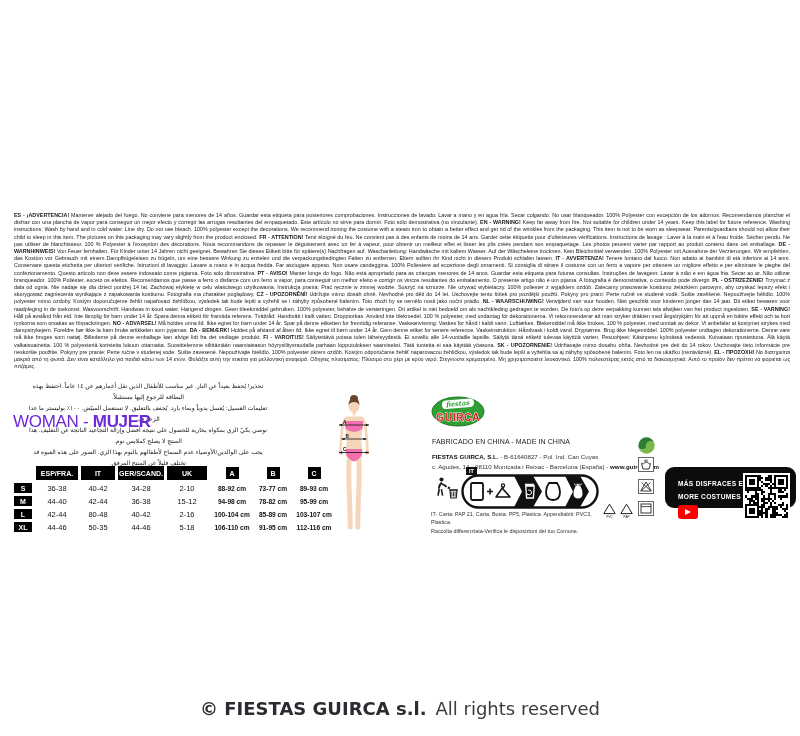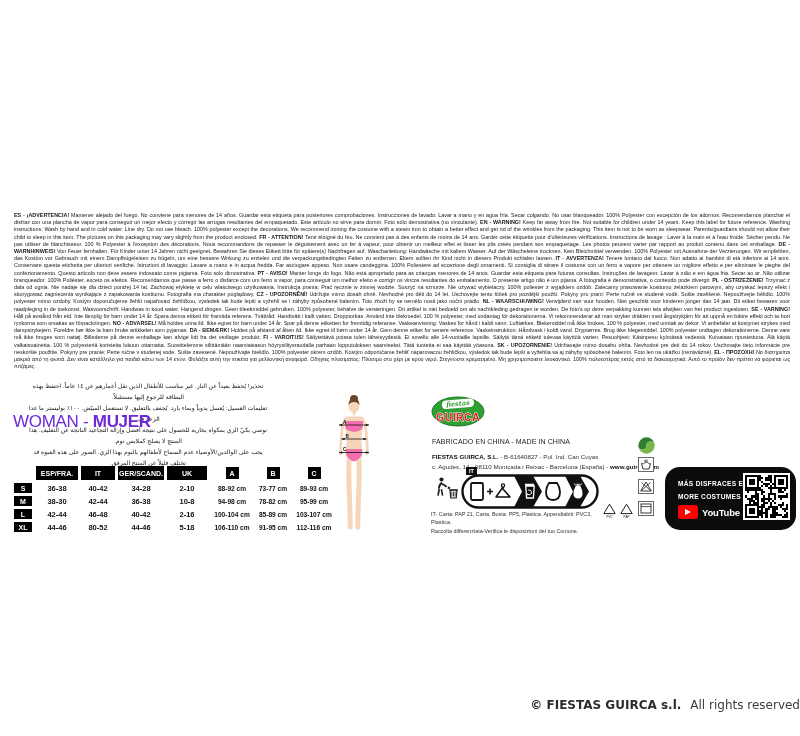--- a/index.html
+++ b/index.html
@@ -17,55 +17,55 @@
   .size-title .bold{font-weight:700;}
   .size-table{position:absolute;left:13px;top:466px;display:grid;
               grid-template-columns:20px 42px 34px 46px 40px 44px 32px 44px;
               column-gap:3px;row-gap:3px;align-items:center;justify-items:center;}
   .hdr{background:#000;color:#fff;font-weight:700;font-size:7px;width:100%;height:14px;
        display:flex;align-items:center;justify-content:center;}
   .hdrsq{background:#000;color:#fff;font-weight:700;font-size:7px;width:13px;height:12px;
        display:flex;align-items:center;justify-content:center;}
   .sizesq{background:#000;color:#fff;font-weight:700;font-size:7px;width:18px;height:10px;
        display:flex;align-items:center;justify-content:center;}
-  .cell{font-size:7.5px;font-weight:700;color:#111;white-space:nowrap;}
+  .cell{font-size:7.5px;font-weight:400;color:#111;white-space:nowrap;}
   .cell.cm{font-size:6.6px;font-weight:600;}
   
   .figure{position:absolute;left:326px;top:394px;}
   .logo{position:absolute;left:431px;top:396px;}
   
   .made-in{position:absolute;left:432px;top:438px;font-size:7px;color:#222;letter-spacing:.1px;}
   .company{position:absolute;left:432px;top:452px;font-size:6.2px;line-height:10px;color:#333;}
   .company b{color:#111;}
   
   .greenpoint{position:absolute;left:637px;top:436px;}
   .care-icons{position:absolute;left:638px;top:457px;display:flex;flex-direction:column;gap:7px;}
   .care-icon{width:16px;height:15px;border:1px solid #666;box-sizing:border-box;
              display:flex;align-items:center;justify-content:center;background:#fff;}
   
   .tidyman{position:absolute;left:431px;top:474px;}
   .strip{position:absolute;left:461px;top:467px;}
   .recycle-notes{position:absolute;left:431px;top:510px;width:180px;
                  font-size:5.4px;line-height:8.4px;color:#333;}
   .triangles{position:absolute;left:603px;top:503px;display:flex;gap:4px;}
   
-  .promo{position:absolute;left:665px;top:467px;width:131px;height:63px;background:#0c0c0c;border-radius:15px;}
+  .promo{position:absolute;left:665px;top:467px;width:131px;height:41px;background:#0c0c0c;border-radius:9px;}
   .promo-lines{position:absolute;left:13px;top:10px;color:#fff;font-weight:700;
                font-size:6.6px;letter-spacing:.3px;line-height:13px;white-space:nowrap;}
   .yt{position:absolute;left:13px;top:38px;display:flex;align-items:center;gap:4px;}
   .yt-badge{width:20px;height:14px;background:#f00;border-radius:3px;
             display:flex;align-items:center;justify-content:center;}
   .yt-play{width:0;height:0;border-left:6px solid #fff;border-top:3.5px solid transparent;
            border-bottom:3.5px solid transparent;}
   .yt-text{color:#fff;font-weight:700;font-size:9.5px;letter-spacing:-0.2px;}
   .qr{position:absolute;right:6px;top:6px;width:47px;height:47px;background:#fff;
       padding:2px;box-sizing:border-box;}
   
-  .footer{position:absolute;left:0;top:698px;width:100%;text-align:right;
-          font-family:"DejaVu Sans",sans-serif;font-size:12px;color:#3a3a41;}
+  .footer{position:absolute;left:0;top:698px;width:100%;text-align:center;
+          font-family:"DejaVu Sans",sans-serif;font-size:18px;color:#3a3a41;}
   .footer b{font-weight:700;color:#2b2b31;}
   .footer .reg{margin-left:9px;font-weight:400;}
 </style>
 </head>
 <body>
 
 <div class="page">
 
   <div class="care-text"><b>ES - ¡ADVERTENCIA! </b><span>Mantener alejado del fuego. No conviene para menores de 14 años. Guardar esta etiqueta para posteriores comprobaciones. Instrucciones de lavado: Lavar a mano y en agua fría. Secar colgando. No usar blanqueador. 100% Polyester con excepción de los adornos. Recomendamos planchar el disfraz con una plancha de vapor para conseguir un mejor efecto y corregir las arrugas resultantes del empaquetado. Este artículo no sirve para dormir. Foto sólo demostrativa (no vinculante). </span><b>EN - WARNING! </b><span>Keep far away from fire. Not suitable for children under 14 years. Keep this label for future reference. Washing instructions: Wash by hand and in cold water. Line dry. Do not use bleach. 100% polyester except the decorations. We recommend ironing the costume with a steam iron to obtain a better effect and get rid of the wrinkles from the packaging. This item is not to be worn as sleepwear. Parents/guardians should not allow their child to sleep in this item. The pictures on this packaging may vary slightly from the product enclosed. </span><b>FR - ATTENTION! </b><span>Tenir éloigné du feu. Ne convient pas à des enfants de moins de 14 ans. Garder cette étiquette pour d'ultérieures vérifications. Instructions de lavage : Laver à la main et à l'eau froide. Sécher pendu. Ne pas utiliser de blanchisseur. 100 % Polyester à l'exception des décorations. Nous recommandons de repasser le déguisement avec un fer à vapeur, pour obtenir un meilleur effet et lisser les plis créés pendant son empaquetage. Les photos peuvent varier par rapport au produit contenu dans cet emballage. </span><b>DE - WARNHINWEIS! </b><span>Von Feuer fernhalten. Für Kinder unter 14 Jahren nicht geeignet. Bewahren Sie dieses Etikett bitte für spätere(s) Nachfragen auf. Waschanleitung: Handwäsche mit kaltem Wasser. Auf der Wäscheleine trocknen. Kein Bleichmittel verwenden. 100% Polyester mit Ausnahme der Verzierungen. Wir empfehlen, das Kostüm vor Gebrauch mit einem Dampfbügeleisen zu bügeln, um eine bessere Wirkung zu erzielen und die verpackungsbedingten Falten zu entfernen. Eltern sollten ihr Kind nicht in diesem Produkt schlafen lassen. </span><b>IT - AVVERTENZA! </b><span>Tenere lontano dal fuoco. Non adatto ai bambini di età inferiore ai 14 anni. Conservare questa etichetta per ulteriori verifiche. Istruzioni di lavaggio: Lavare a mano e in acqua fredda. Far asciugare appeso. Non usare candeggina. 100% Poliestere ad eccezione degli ornamenti. Si consiglia di stirare il costume con un ferro a vapore per ottenere un migliore effetto e per eliminare le pieghe del confezionamento. Questo articolo non deve essere indossato come pigiama. Foto solo dimostrativa. </span><b>PT - AVISO! </b><span>Manter longe do fogo. Não está apropriado para as crianças menores de 14 anos. Guardar esta etiqueta para futuras consultas. Instruções de lavagem: Lavar à mão e em água fria. Secar ao ar. Não utilizar branqueador. 100% Poliéster, exceto os efeitos. Recomendamos que passe a ferro o disfarce com um ferro a vapor, para conseguir um melhor efeito e corrigir os vincos resultantes do embalamento. O presente artigo não é um pijama. A fotografia é demonstrativa, o conteúdo pode divergir. </span><b>PL - OSTRZEŻENIE! </b><span>Trzymać z dala od ognia. Nie nadaje się dla dzieci poniżej 14 lat. Zachowaj etykietę w celu właściwego użytkowania. Instrukcja prania: Prać ręcznie w zimnej wodzie. Suszyć na sznurze. Nie używać wybielaczy. 100% poliester z wyjątkiem ozdób. Zalecamy prasowanie kostiumu żelazkiem parowym, aby uzyskać lepszy efekt i skorygować zagniecenia wynikające z zapakowania kostiumu. Fotografia ma charakter poglądowy. </span><b>CZ - UPOZORNĚNÍ! </b><span>Udržujte mimo dosah ohně. Nevhodné pro děti do 14 let. Uschovejte tento štítek pro pozdější použití. Pokyny pro praní: Perte ručně ve studené vodě. Sušte zavěšené. Nepoužívejte bělidlo. 100% polyester mimo ozdoby. Kostým doporučujeme žehlit napařovací žehličkou, výsledek tak bude lepší a vyžehlí se i záhyby způsobené balením. Toto zboží by se nemělo nosit jako noční prádlo. </span><b>NL - WAARSCHUWING! </b><span>Verwijderd van vuur houden. Niet geschikt voor kinderen jonger dan 14 jaar. Dit etiket bewaren voor raadpleging in de toekomst. Wasvoorschrift: Handwas in koud water. Hangend drogen. Geen bleekmiddel gebruiken. 100% polyester, behalve de versieringen. Dit artikel is niet bedoeld om als nachtkleding gedragen te worden. De foto's op deze verpakking kunnen iets afwijken van het product ingesloten. </span><b>SE - VARNING! </b><span>Håll på avstånd från eld. Inte lämplig för barn under 14 år. Spara denna etikett för framtida referens. Tvättråd: Handtvätt i kallt vatten. Dropptorkas. Använd inte blekmedel. 100 % polyester, med undantag för dekorationerna. Vi rekommenderar att man stryker dräkten med ångstrykjärn för att uppnå en bättre effekt och ta bort rynkorna som orsakas av förpackningen. </span><b>NO - ADVARSEL! </b><span>Må holdes unna ild. Ikke egnet for barn under 14 år. Spar på denne etiketten for fremtidig referanse. Vaskeanvisning: Vaskes for hånd i kaldt vann. Lufttørkes. Blekemiddel må ikke brukes. 100 % polyester, med unntak av dekor. Vi anbefaler at kostymet strykes med dampstrykejern. Foreldre bør ikke la barn bruke artikkelen som pyjamas. </span><b>DA - BEMÆRK! </b><span>Holdes på afstand af åben ild. Ikke egnet til børn under 14 år. Gem denne etiket for senere reference. Vaskeinstruktion: Håndvask i koldt vand. Dryptørres. Brug ikke blegemiddel. 100% polyester undtagen dekorationerne. Denne vare må ikke bruges som nattøj. Billederne på denne emballage kan afvige lidt fra det vedlagte produkt. </span><b>FI - VAROITUS! </b><span>Säilytettävä poissa tulen läheisyydestä. Ei sovellu alle 14-vuotiaille lapsille. Säilytä tämä etiketti tulevaa käyttöä varten. Pesuohjeet: Käsinpesu kylmässä vedessä. Kuivataan ripustettuna. Älä käytä valkaisuainetta. 100 % polyesteriä koristeita lukuun ottamatta. Suosittelemme silittämään naamiaisasun höyrysilitysraudalla parhaan lopputuloksen saamiseksi. Tätä tuotetta ei saa käyttää yöasuna. </span><b>SK - UPOZORNENIE! </b><span>Udržiavajte mimo dosahu ohňa. Nevhodné pre deti do 14 rokov. Uschovajte tieto informácie pre neskoršie použitie. Pokyny pre pranie: Perte ručne v studenej vode. Sušte zavesené. Nepoužívajte bielidlo. 100% polyester okrem ozdôb. Kostým odporúčame žehliť naparovacou žehličkou, výsledok tak bude lepší a vyžehlia sa aj záhyby spôsobené balením. Foto len na ukážku (nezáväzné). </span><b>EL - ΠΡΟΣΟΧΗ! </b><span>Να διατηρείται μακριά από τη φωτιά. Δεν είναι κατάλληλο για παιδιά κάτω των 14 ετών. Φυλάξτε αυτή την ετικέτα για μελλοντική αναφορά. Οδηγίες πλυσίματος: Πλύσιμο στο χέρι με κρύο νερό. Στεγνώστε κρεμασμένο. Μη χρησιμοποιείτε λευκαντικό. 100% πολυεστέρας εκτός από τα διακοσμητικά. Αυτό το προϊόν δεν πρέπει να φοριέται ως πιτζάμες. </span></div>
   <div class="arabic">
@@ -89,38 +89,38 @@
       <div class="hdrsq">C</div>
       <div class="sizesq">S</div>
       <div class="cell">36-38</div>
       <div class="cell">40-42</div>
       <div class="cell">34-28</div>
       <div class="cell">2-10</div>
       <div class="cell cm">88-92 cm</div>
       <div class="cell cm">73-77 cm</div>
       <div class="cell cm">89-93 cm</div>
       <div class="sizesq">M</div>
-      <div class="cell">38-30</div>
+      <div class="cell">44-40</div>
       <div class="cell">42-44</div>
       <div class="cell">36-38</div>
-      <div class="cell">10-8</div>
+      <div class="cell">15-12</div>
       <div class="cell cm">94-98 cm</div>
       <div class="cell cm">78-82 cm</div>
       <div class="cell cm">95-99 cm</div>
       <div class="sizesq">L</div>
       <div class="cell">42-44</div>
-      <div class="cell">46-48</div>
+      <div class="cell">80-48</div>
       <div class="cell">40-42</div>
       <div class="cell">2-16</div>
       <div class="cell cm">100-104 cm</div>
       <div class="cell cm">85-89 cm</div>
       <div class="cell cm">103-107 cm</div>
       <div class="sizesq">XL</div>
       <div class="cell">44-46</div>
-      <div class="cell">80-52</div>
+      <div class="cell">50-35</div>
       <div class="cell">44-46</div>
       <div class="cell">5-18</div>
       <div class="cell cm">106-110 cm</div>
       <div class="cell cm">91-95 cm</div>
       <div class="cell cm">112-116 cm</div>
     </div>
 
   <svg class="figure" width="56" height="140" viewBox="0 0 56 140">
     <circle cx="28" cy="5" r="4" fill="#6b4429"></circle>
     <ellipse cx="28" cy="12.5" rx="5.4" ry="6.2" fill="#f6d6ba"></ellipse>

